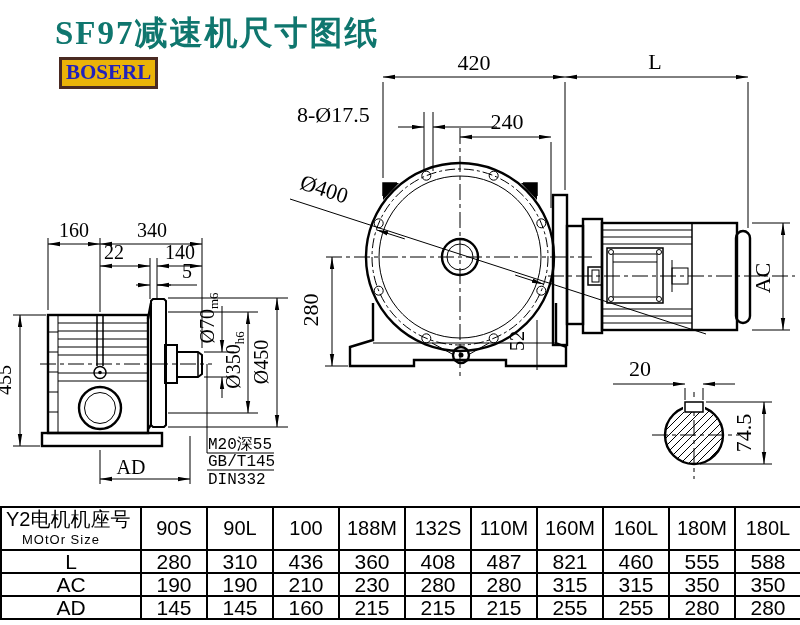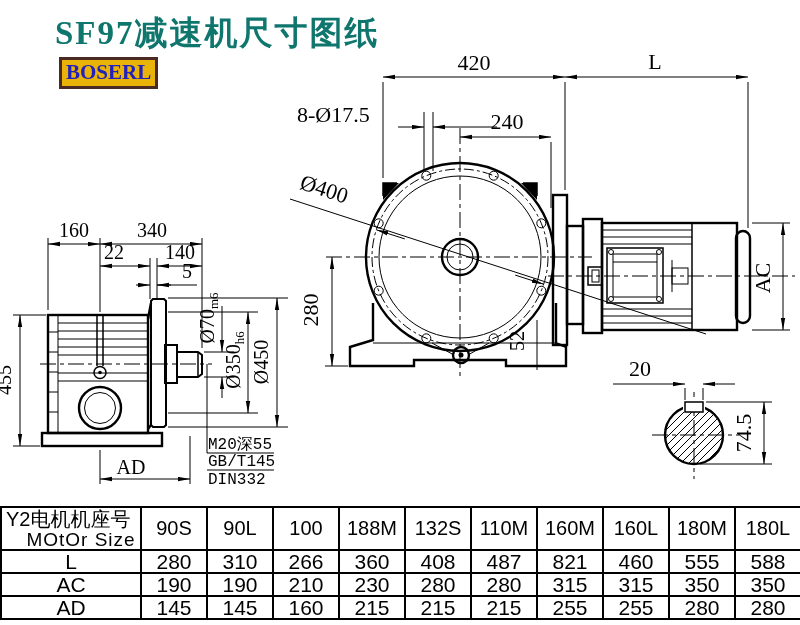--- a/index.html
+++ b/index.html
@@ -13,21 +13,21 @@
   .cl{fill:none;stroke:#000;stroke-width:1;stroke-dasharray:16 4 4 4;}
   .clc{fill:none;stroke:#000;stroke-width:1;stroke-dasharray:10 3 3 3;}
   .dim{font-family:"Liberation Serif",serif;font-size:20px;fill:#000;text-anchor:middle;}
   .dimL{font-family:"Liberation Serif",serif;font-size:22px;fill:#000;text-anchor:middle;}
   .note{font-family:"Liberation Mono",monospace;font-size:16px;fill:#000;text-anchor:start;}
   table.tbl{position:absolute;left:0;top:506px;width:800px;border-collapse:collapse;table-layout:fixed;}
   .tbl td,.tbl th{border:2px solid #000;text-align:center;padding:0;font-family:"Liberation Sans",sans-serif;color:#000;font-weight:normal;}
   .tbl .hrow th{height:40px;font-size:20px;line-height:1.05;}
   .tbl .drow td{height:21px;font-size:21px;line-height:1.0;}
   .hc1{font-size:20px;text-align:left;padding-left:4px;line-height:22px;}
-  .hc2{font-size:19px;letter-spacing:1px;text-align:center;padding-left:20px;line-height:19px;}
+  .hc2{font-size:13px;letter-spacing:1px;text-align:left;padding-left:20px;line-height:19px;}
   .rlabel{font-size:20px;}
 </style>
 </head>
 <body>
 
 <div id="page">
 <svg width="800" height="505" viewBox="0 0 800 505">
   <defs>
     <marker id="ar" orient="auto-start-reverse" markerUnits="userSpaceOnUse" markerWidth="13" markerHeight="6" refX="12" refY="2.5">
       <path d="M12,2.5 L0,0.3 L0,4.7 Z" fill="#000"></path>
@@ -252,21 +252,21 @@
     <th>110M</th>
     <th>160M</th>
     <th>160L</th>
     <th>180M</th>
     <th>180L</th>
   </tr>
   <tr class="drow">
     <td class="rlabel">L</td>
     <td>280</td>
     <td>310</td>
-    <td>266</td>
+    <td>436</td>
     <td>360</td>
     <td>408</td>
     <td>487</td>
     <td>821</td>
     <td>460</td>
     <td>555</td>
     <td>588</td>
   </tr>
   <tr class="drow">
     <td class="rlabel">AC</td>

